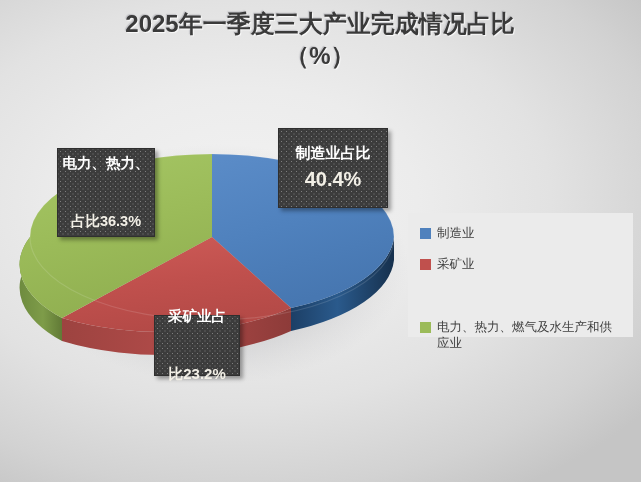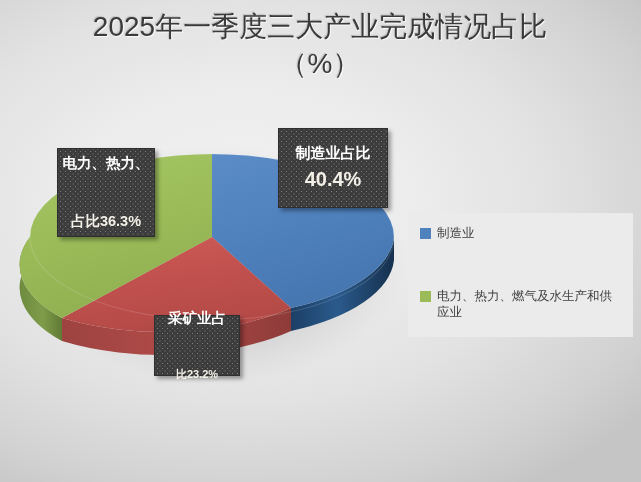--- a/index.html
+++ b/index.html
@@ -22,22 +22,22 @@
     overflow: hidden;
   }
 
   
   #chart-title {
     position: absolute;
     left: 50px;
     top: 8px;
     width: 540px;
     text-align: center;
-    font-size: 28px;
-    font-weight: normal;
+    font-size: 24px;
+    font-weight: bold;
     line-height: 1.33;
     color: #3a3a3a;
     letter-spacing: 0px;
     text-shadow: 1px 1px 1px rgba(255,255,255,0.85),
                  -1px -1px 1px rgba(130,130,140,0.35);
   }
   #chart-title .t-line { display: block; white-space: nowrap; }
 
   
   #pie-wrap {
@@ -83,21 +83,21 @@
   #label-power {
     left: 57px; top: 148px; width: 98px; height: 89px;
     font-size: 14.5px;
   }
   #label-power .dl-pct { font-size: 14.5px; }
 
   #label-mining {
     left: 154px; top: 315px; width: 86px; height: 61px;
     font-size: 14.5px;
   }
-  #label-mining .dl-pct { font-size: 11px; }
+  #label-mining .dl-pct { font-size: 15px; }
 
   
   #legend {
     position: absolute;
     left: 408px;
     top: 213px;
     width: 225px;
     height: 124px;
     box-sizing: border-box;
     background: #ebebeb;
@@ -210,18 +210,22 @@
     <span class="dl-text">采矿业占</span>
     <span class="dl-text dl-pct">比23.2%</span>
   </div>
 
   <div id="legend">
     <div class="legend-item">
       <span class="legend-swatch" style="background-color: rgb(79, 129, 189);"></span>
       <span class="legend-text">制造业</span>
     </div>
     <div class="legend-item">
+      <span class="legend-swatch" style="background-color: rgb(192, 80, 77);"></span>
+      <span class="legend-text">采矿业</span>
+    </div>
+    <div class="legend-item">
       <span class="legend-swatch" style="background-color: rgb(155, 187, 89);"></span>
       <span class="legend-text">电力、热力、燃气及水生产和供应业</span>
     </div>
   </div>
 
 </div>
 
 </body></html>

